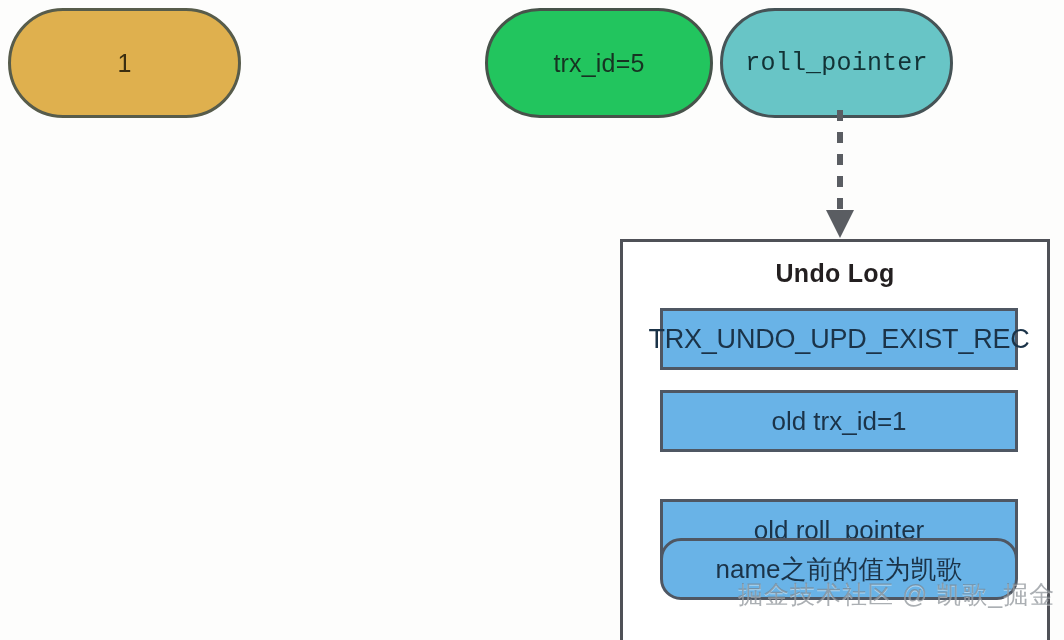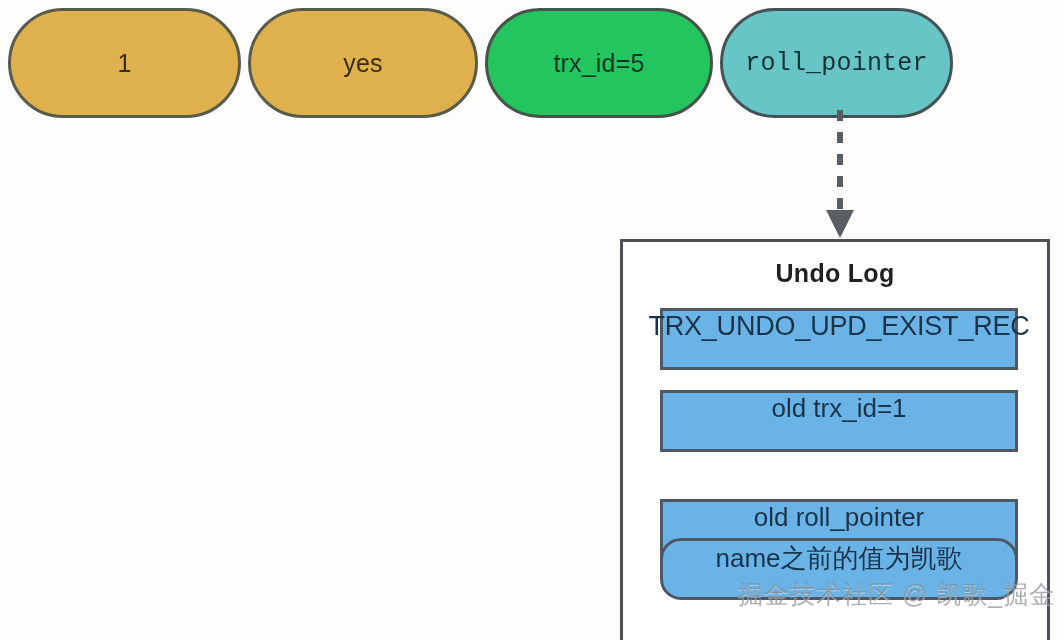--- a/index.html
+++ b/index.html
@@ -76,20 +76,21 @@
 
   .log-row {
     position: absolute;
     left: 37px;
     width: 358px;
     height: 62px;
     box-sizing: border-box;
     background: #69b3e7;
     border: 3px solid #4f5763;
     display: flex;
+    align-items: center;
     justify-content: center;
     font-size: 26px;
     color: #1b3348;
     white-space: nowrap;
   }
   #log-row-0 { top: 66px;  font-size: 27px; letter-spacing: -0.2px; }
   #log-row-1 { top: 148px; }
   #log-row-2 { top: 229px; margin-top: 28px; }
   #log-row-3 { top: 296px; border-radius: 21px; }
 
@@ -109,23 +110,20 @@
 </style>
 </head>
 <body>
 
 <div id="canvas">
 
   <div class="pill amber" id="pill-1">
     <span>1</span>
   </div>
 
-  <div class="pill amber" id="pill-2">
-    <span>yes</span>
-  </div>
 
   <div class="pill green" id="pill-3">
     <span>trx_id=5</span>
   </div>
 
   <div class="pill teal" id="pill-4">
     <span>roll_pointer</span>
   </div>
 
   <svg id="connector" viewBox="0 0 80 130">

